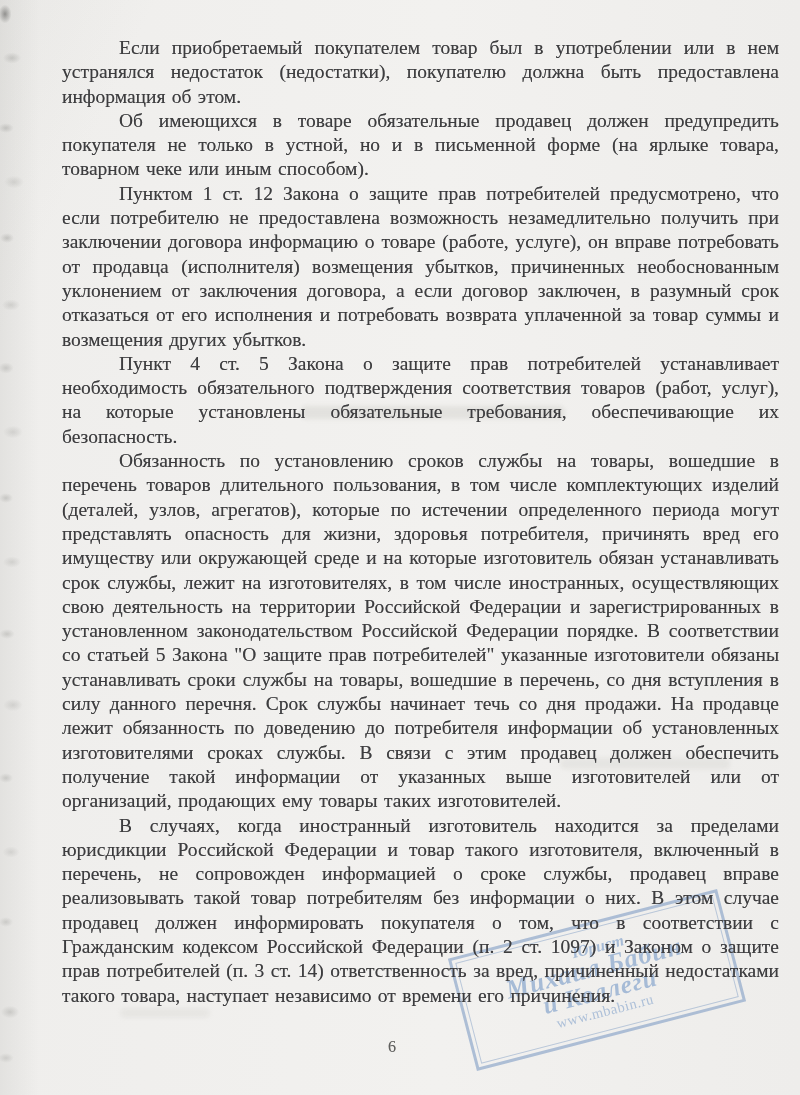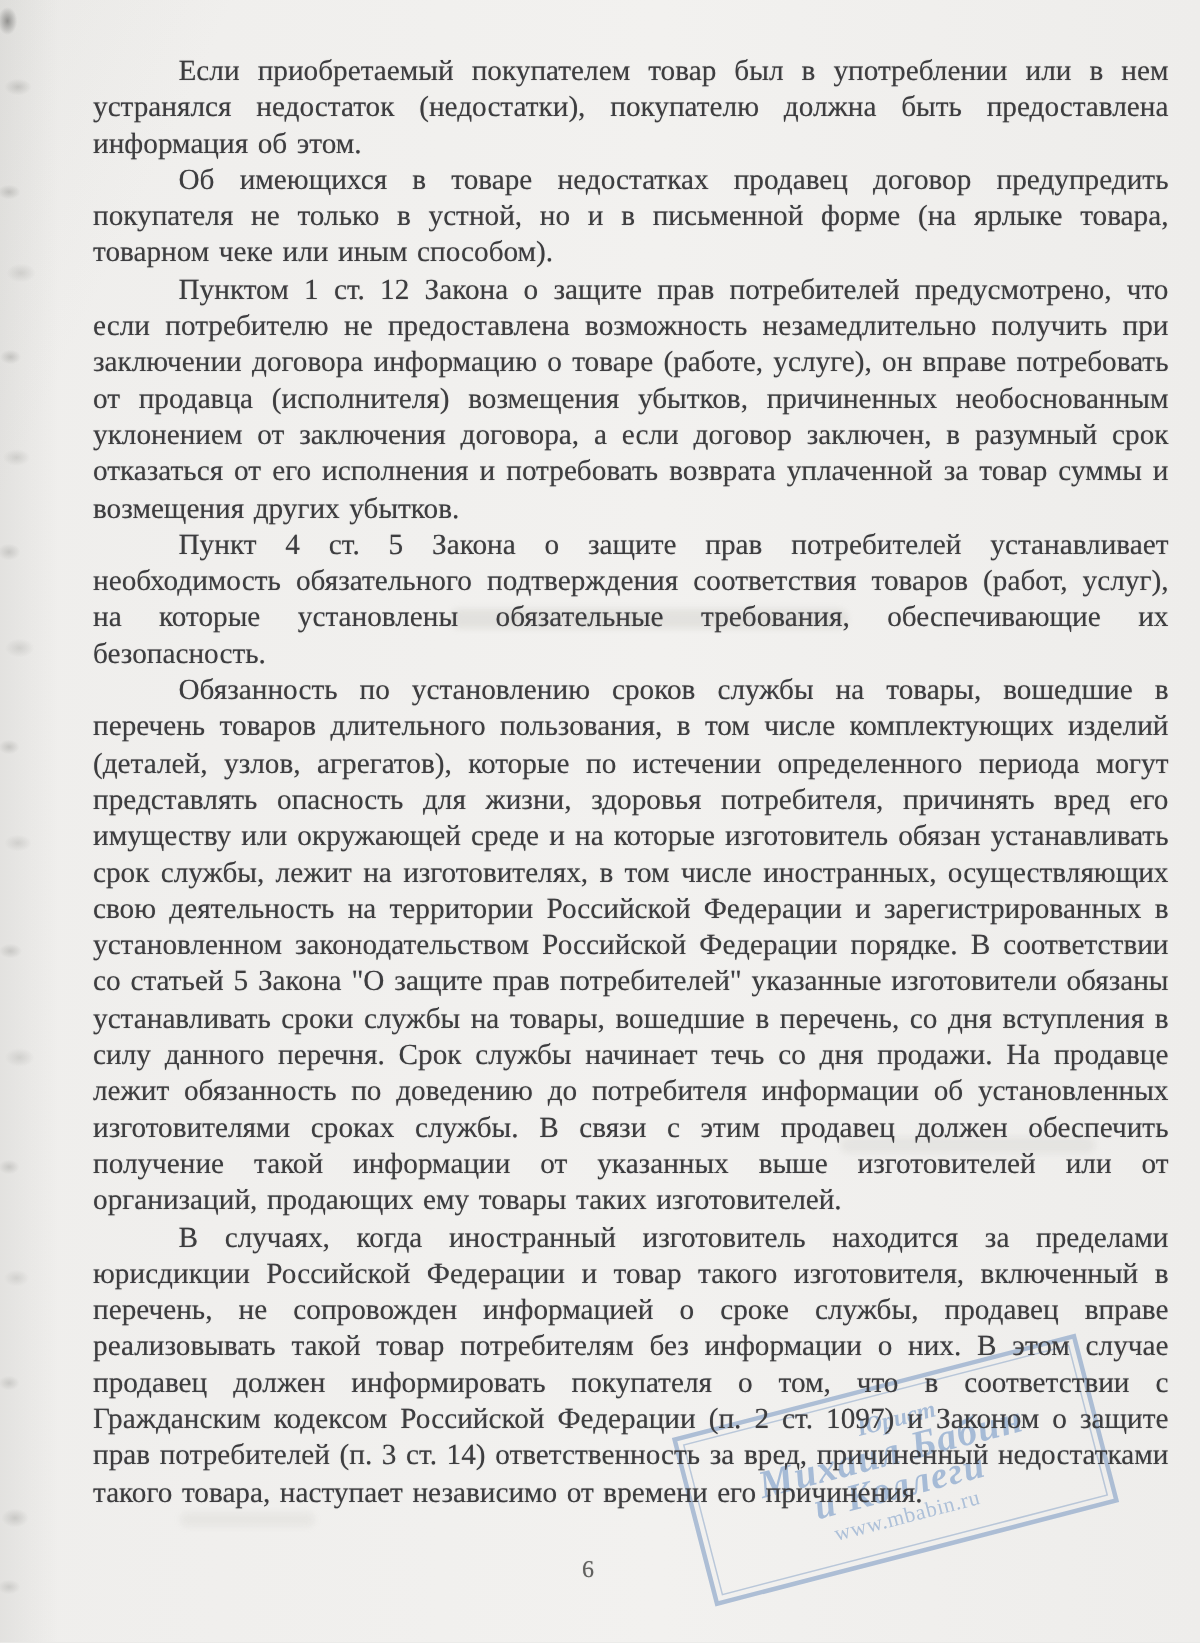--- a/index.html
+++ b/index.html
@@ -125,21 +125,21 @@
 
 <div class="page">
 
   <div class="scan-edge"></div>
   <div class="ghost g1"></div>
   <div class="ghost g2"></div>
   <div class="ghost g3"></div>
 
   <div class="doc">
     <p>Если приобретаемый покупателем товар был в употреблении или в нем устранялся недостаток (недостатки), покупателю должна быть предоставлена информация об этом.</p>
-    <p>Об имеющихся в товаре недостатках продавец договор предупредить покупателя не только в устной, но и в письменной форме (на ярлыке товара, товарном чеке или иным способом).</p>
+    <p>Об имеющихся в товаре обязательные продавец должен предупредить покупателя не только в устной, но и в письменной форме (на ярлыке товара, товарном чеке или иным способом).</p>
     <p>Пунктом 1 ст. 12 Закона о защите прав потребителей предусмотрено, что если потребителю не предоставлена возможность незамедлительно получить при заключении договора информацию о товаре (работе, услуге), он вправе потребовать от продавца (исполнителя) возмещения убытков, причиненных необоснованным уклонением от заключения договора, а если договор заключен, в разумный срок отказаться от его исполнения и потребовать возврата уплаченной за товар суммы и возмещения других убытков.</p>
     <p>Пункт 4 ст. 5 Закона о защите прав потребителей устанавливает необходимость обязательного подтверждения соответствия товаров (работ, услуг), на которые установлены обязательные требования, обеспечивающие их безопасность.</p>
     <p>Обязанность по установлению сроков службы на товары, вошедшие в перечень товаров длительного пользования, в том числе комплектующих изделий (деталей, узлов, агрегатов), которые по истечении определенного периода могут представлять опасность для жизни, здоровья потребителя, причинять вред его имуществу или окружающей среде и на которые изготовитель обязан устанавливать срок службы, лежит на изготовителях, в том числе иностранных, осуществляющих свою деятельность на территории Российской Федерации и зарегистрированных в установленном законодательством Российской Федерации порядке. В соответствии со статьей 5 Закона "О защите прав потребителей" указанные изготовители обязаны устанавливать сроки службы на товары, вошедшие в перечень, со дня вступления в силу данного перечня. Срок службы начинает течь со дня продажи. На продавце лежит обязанность по доведению до потребителя информации об установленных изготовителями сроках службы. В связи с этим продавец должен обеспечить получение такой информации от указанных выше изготовителей или от организаций, продающих ему товары таких изготовителей.</p>
     <p>В случаях, когда иностранный изготовитель находится за пределами юрисдикции Российской Федерации и товар такого изготовителя, включенный в перечень, не сопровожден информацией о сроке службы, продавец вправе реализовывать такой товар потребителям без информации о них. В этом случае продавец должен информировать покупателя о том, что в соответствии с Гражданским кодексом Российской Федерации (п. 2 ст. 1097) и Законом о защите прав потребителей (п. 3 ст. 14) ответственность за вред, причиненный недостатками такого товара, наступает независимо от времени его причинения.</p>
   </div>
 
   <div class="stamp">
     <div class="stamp-inner-border"></div>
     <div class="stamp-text">
       <div class="stamp-title">Юрист</div>

